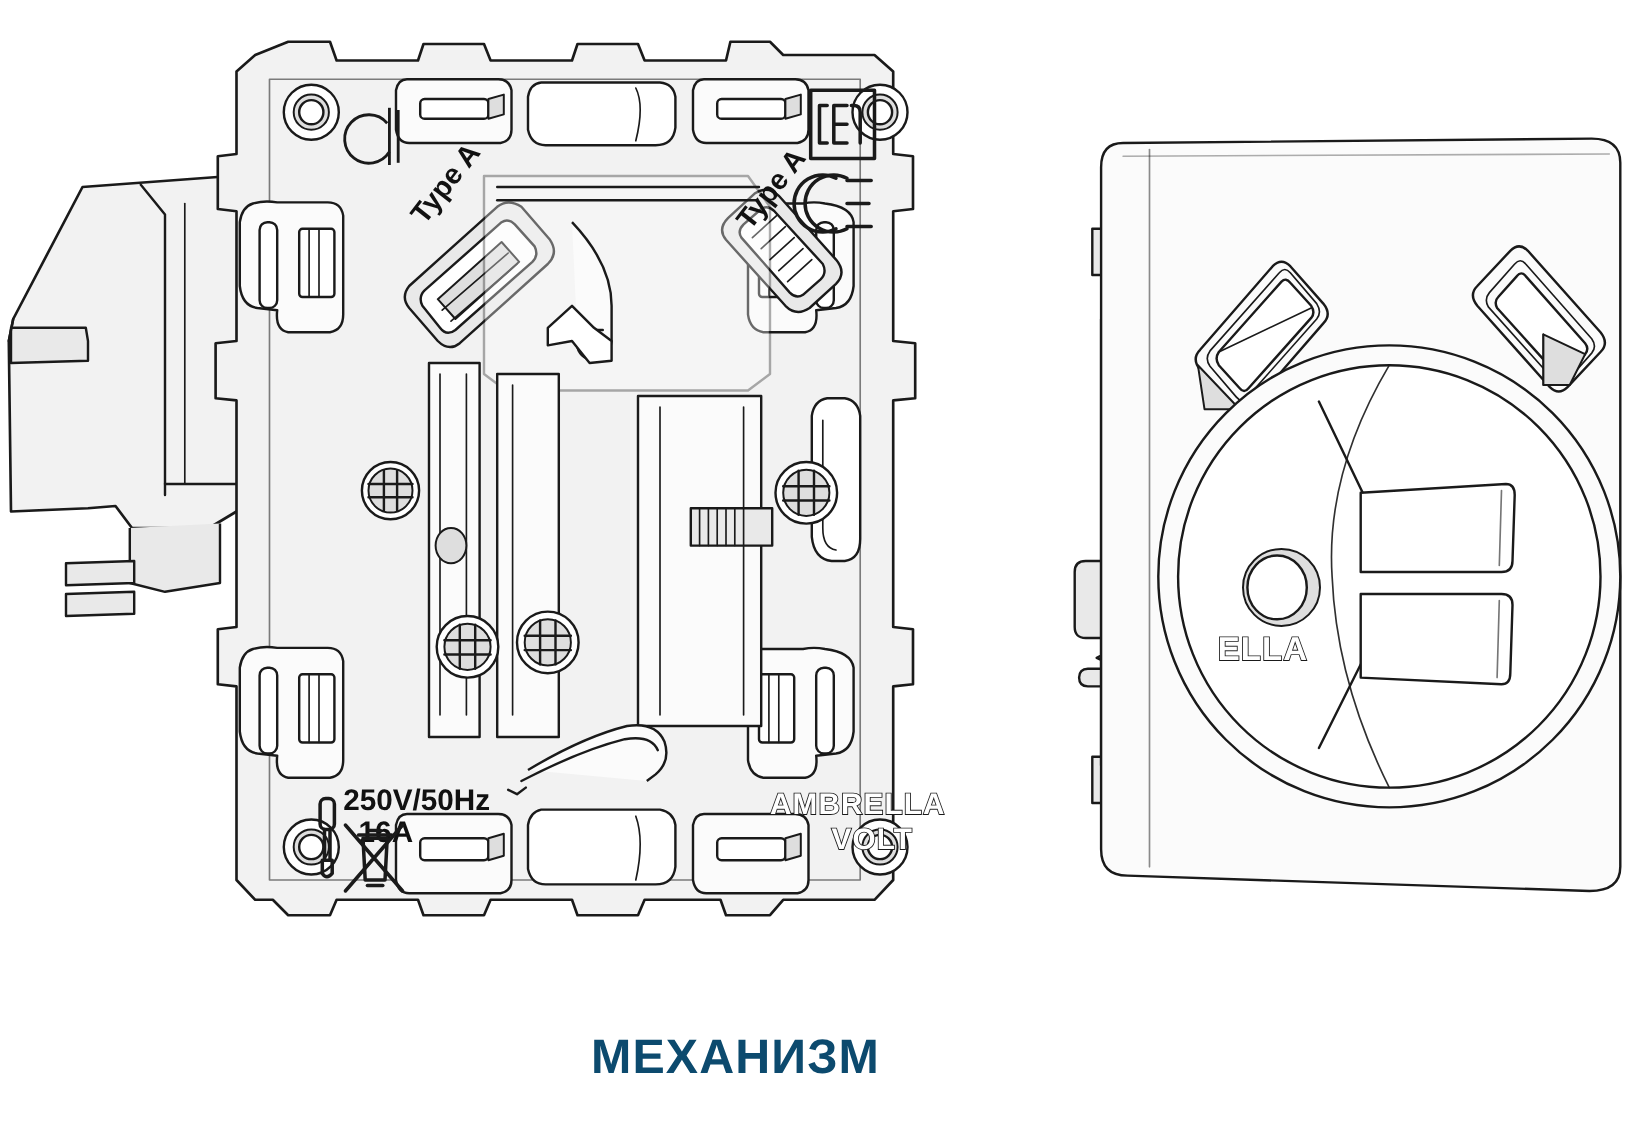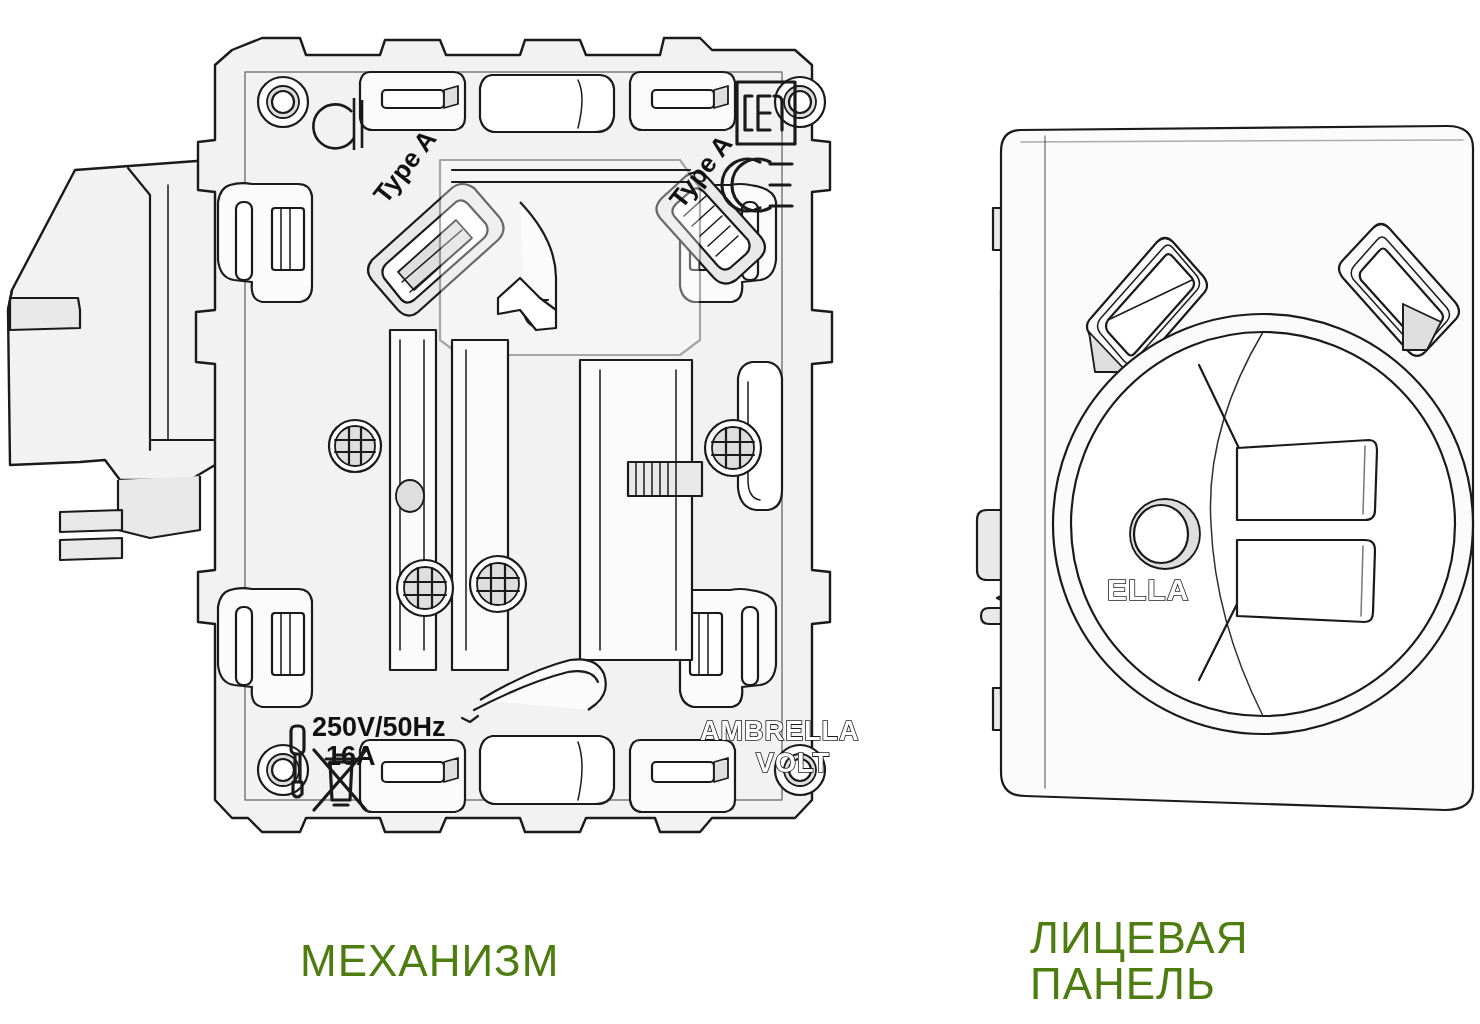--- a/index.html
+++ b/index.html
@@ -6,23 +6,23 @@
   body{
     width:1480px;height:1024px;
     background:#ffffff;
     font-family:"Liberation Sans", sans-serif;
     overflow:hidden;
     position:relative;
   }
   .stage{position:absolute;inset:0;}
   .caption{
     position:absolute;
-    text-align:left;
-    font-weight:normal;
-    color:#4d7c0f;
+    text-align:right;
+    font-weight:bold;
+    color:#0c4a6e;
     letter-spacing:1px;
     line-height:1.05;
     user-select:none;
   }
   #cap-mech{left:300px;top:938px;width:500px;font-size:44px;}
   #cap-face{left:1030px;top:915px;width:430px;font-size:44px;}
   svg{display:block;}
   .ln{fill:none;stroke:#1a1a1a;stroke-width:2.2;stroke-linejoin:round;stroke-linecap:round;}
   .ln-th{fill:none;stroke:#1a1a1a;stroke-width:3.2;stroke-linejoin:round;stroke-linecap:round;}
   .ln-f{fill:none;stroke:#1a1a1a;stroke-width:1.5;stroke-linejoin:round;stroke-linecap:round;}
@@ -342,18 +342,14 @@
     <g>
       <ellipse class="shade" cx="190" cy="434" rx="35" ry="35"></ellipse>
       <ellipse class="white" cx="186" cy="434" rx="27" ry="29"></ellipse>
     </g>
 
     <text class="outlinetxt" x="132" y="500" font-size="30" letter-spacing="1">ELLA</text>
   </svg>
 
   <div class="caption" id="cap-mech">МЕХАНИЗМ</div>
 
-  <div class="caption" id="cap-face">
-    <div>ЛИЦЕВАЯ</div>
-    <div>ПАНЕЛЬ</div>
-  </div>
 
 </div>
 
 </body></html>

